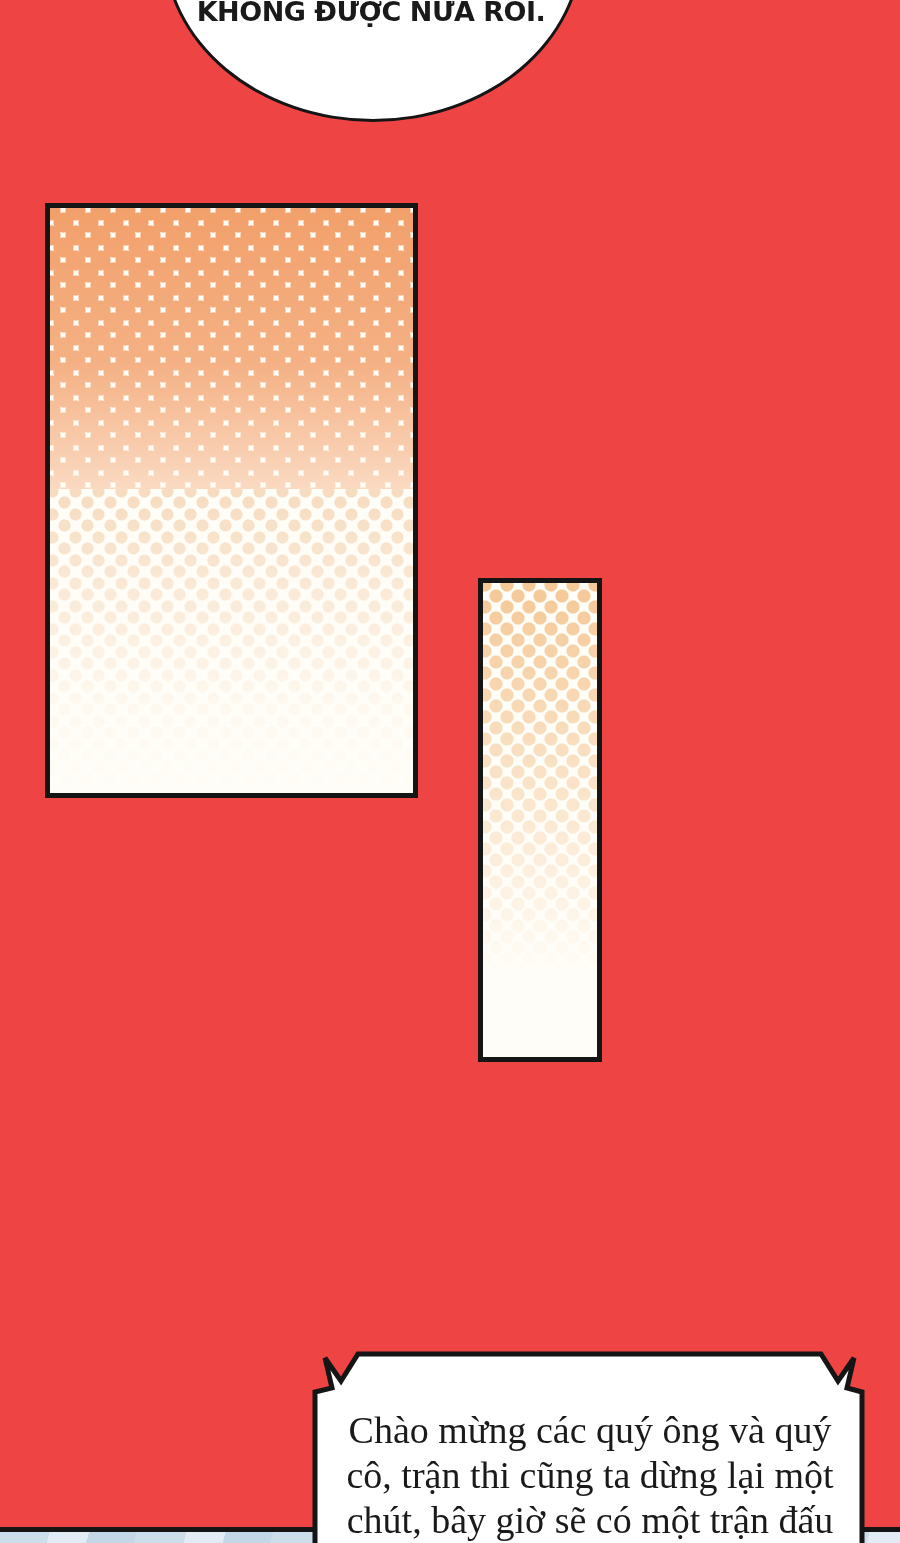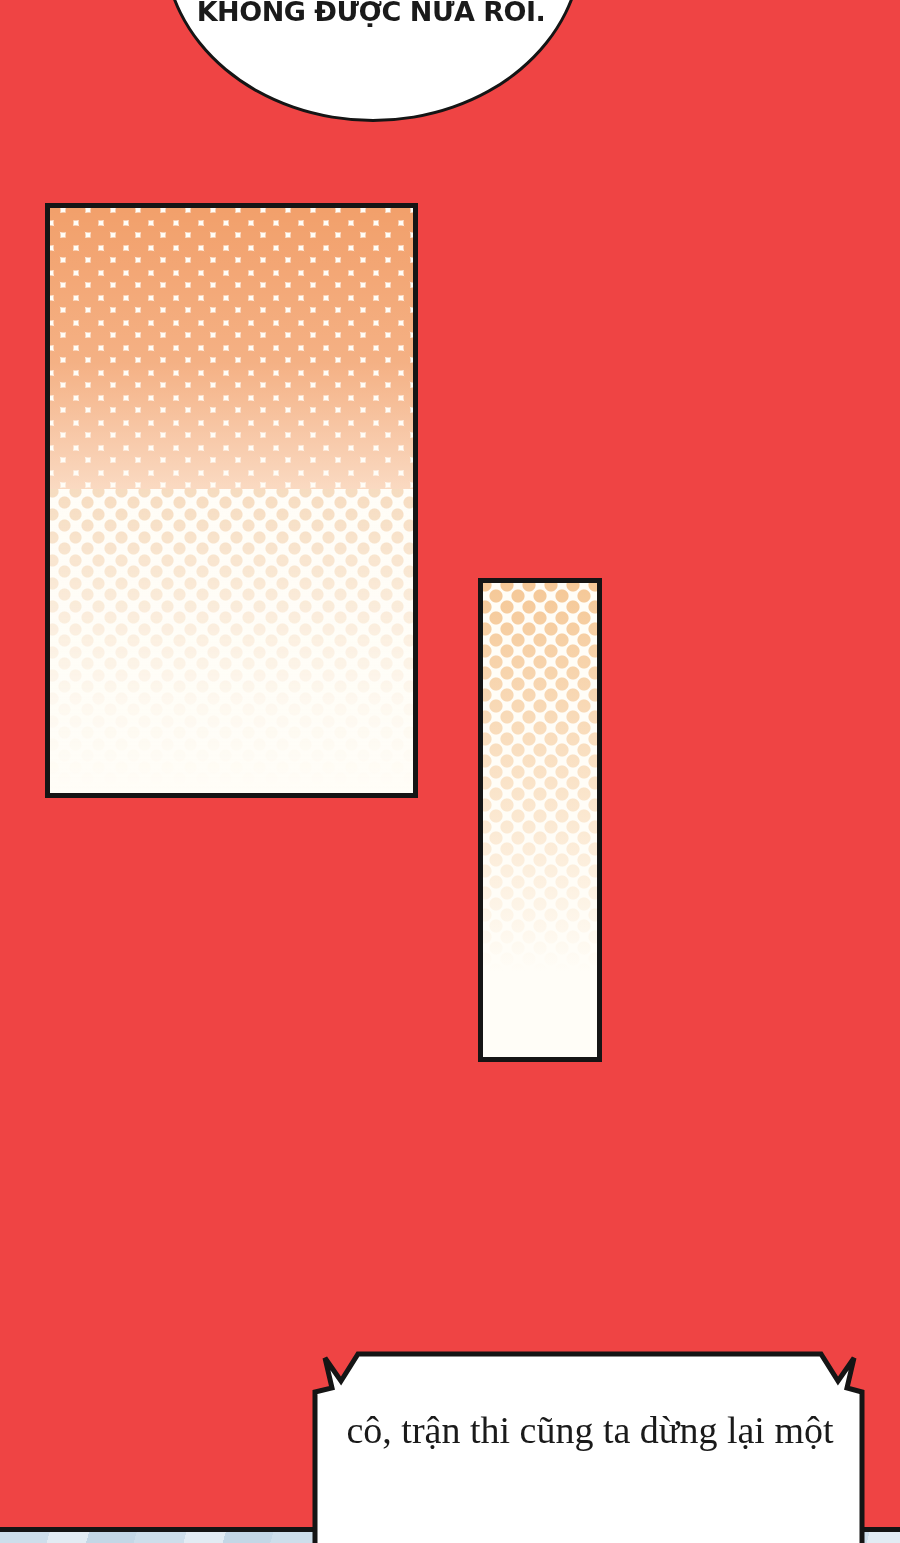--- a/index.html
+++ b/index.html
@@ -126,16 +126,18 @@
 
   <div class="announce-wrap">
     <svg width="610" height="210" viewBox="0 0 610 210">
       <path d="M 35 230
                L 35 52  L 52 48  L 45 18  L 61 41  L 78 14
                L 541 14 L 558 41 L 574 18 L 567 48 L 582 52
                L 582 230 Z" fill="#ffffff" stroke="#151515" stroke-width="5" stroke-linejoin="miter"></path>
     </svg>
   </div>
   <div class="announce-text">
+    <span>Chào mừng các quý ông và quý</span>
     <span>cô, trận thi cũng ta dừng lại một</span>
+    <span>chút, bây giờ sẽ có một trận đấu</span>
   </div>
 
 </div>
 
 </body></html>

